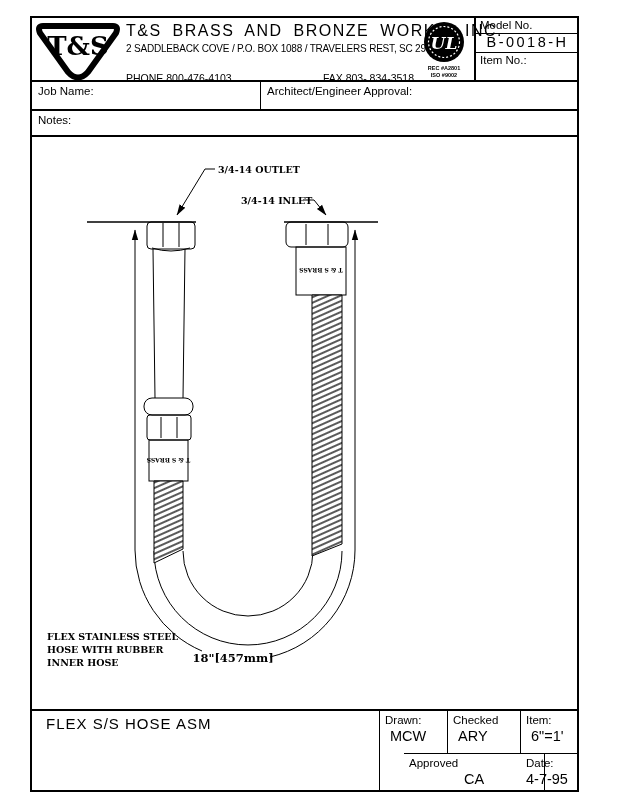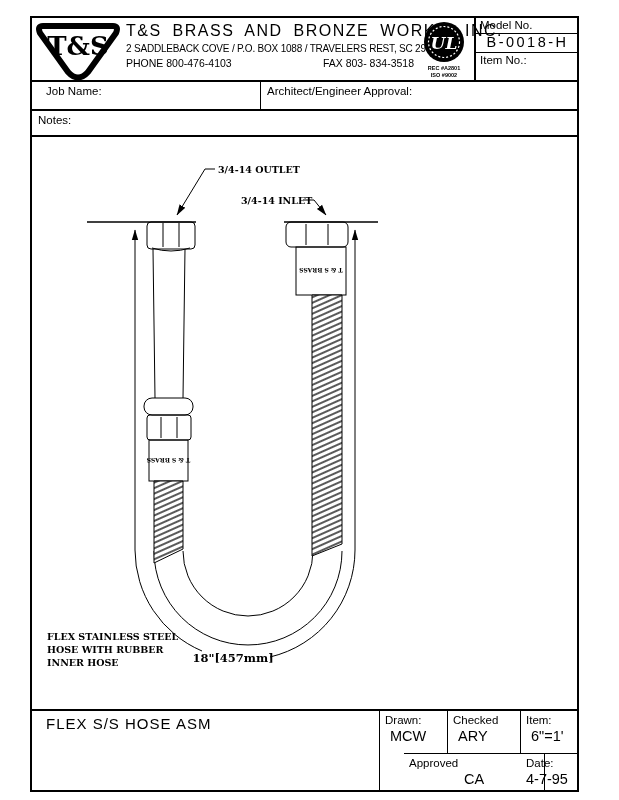--- a/index.html
+++ b/index.html
@@ -7,31 +7,31 @@
         font-family:"Liberation Sans",sans-serif;overflow:hidden;}
   .sheet{position:absolute;left:30px;top:16px;width:549px;height:776px;
          border:2px solid #000;box-sizing:border-box;}
   .abs{position:absolute;box-sizing:border-box;}
   
   .header-row{left:0;top:0;width:545px;height:64px;border-bottom:2px solid #000;}
   .logo-cell{left:0;top:0;width:92px;height:64px;text-decoration:underline;}
   .company-cell{left:94px;top:4px;width:292px;height:58px;}
   .co-name{font-size:16px;letter-spacing:1.5px;word-spacing:5px;white-space:nowrap;}
   .co-addr{font-size:10px;letter-spacing:-0.2px;white-space:nowrap;margin-top:3px;}
-  .co-pf{display:flex;justify-content:space-between;width:288px;font-size:10.5px;margin-top:3px;}
+  .co-pf{display:flex;justify-content:space-between;width:288px;font-size:10.5px;margin-top:18px;}
   .ul-cell{left:384px;top:2px;width:56px;height:62px;text-align:center;}
   .model-col{left:442px;top:0;width:103px;height:64px;border-left:2px solid #000;}
   .model-label{left:4px;top:1px;font-size:11.5px;}
   .model-line1{left:0;top:15px;width:103px;border-top:1.5px solid #000;}
   .model-value{left:0;top:16px;width:103px;text-align:center;font-size:14.5px;letter-spacing:2.5px;}
   .model-line2{left:0;top:34px;width:103px;border-top:1.5px solid #000;}
   .item-label{left:4px;top:36px;font-size:11.5px;}
   
   .job-row{left:0;top:64px;width:545px;height:29px;border-bottom:2px solid #000;}
-  .job-cell{left:0;top:0;width:228px;height:29px;padding:3px 6px;font-size:11.5px;margin-left:8px;}
+  .job-cell{left:0;top:0;width:228px;height:29px;padding:3px 6px;font-size:11.5px;}
   .appr-cell{left:228px;top:0;width:317px;height:29px;border-left:1.5px solid #000;
              padding:3px 6px;font-size:11.5px;}
   .notes-row{left:0;top:93px;width:545px;height:26px;border-bottom:2px solid #000;
              padding:3px 6px;font-size:11.5px;}
   
   .drawing-area{left:0;top:119px;width:545px;height:572px;}
   .drawing-area svg{display:block;width:545px;height:572px;}
   
   .footer{left:0;top:691px;width:545px;height:81px;border-top:2px solid #000;}
   .f-label{font-size:11.5px;padding:3px 5px 0 5px;}

